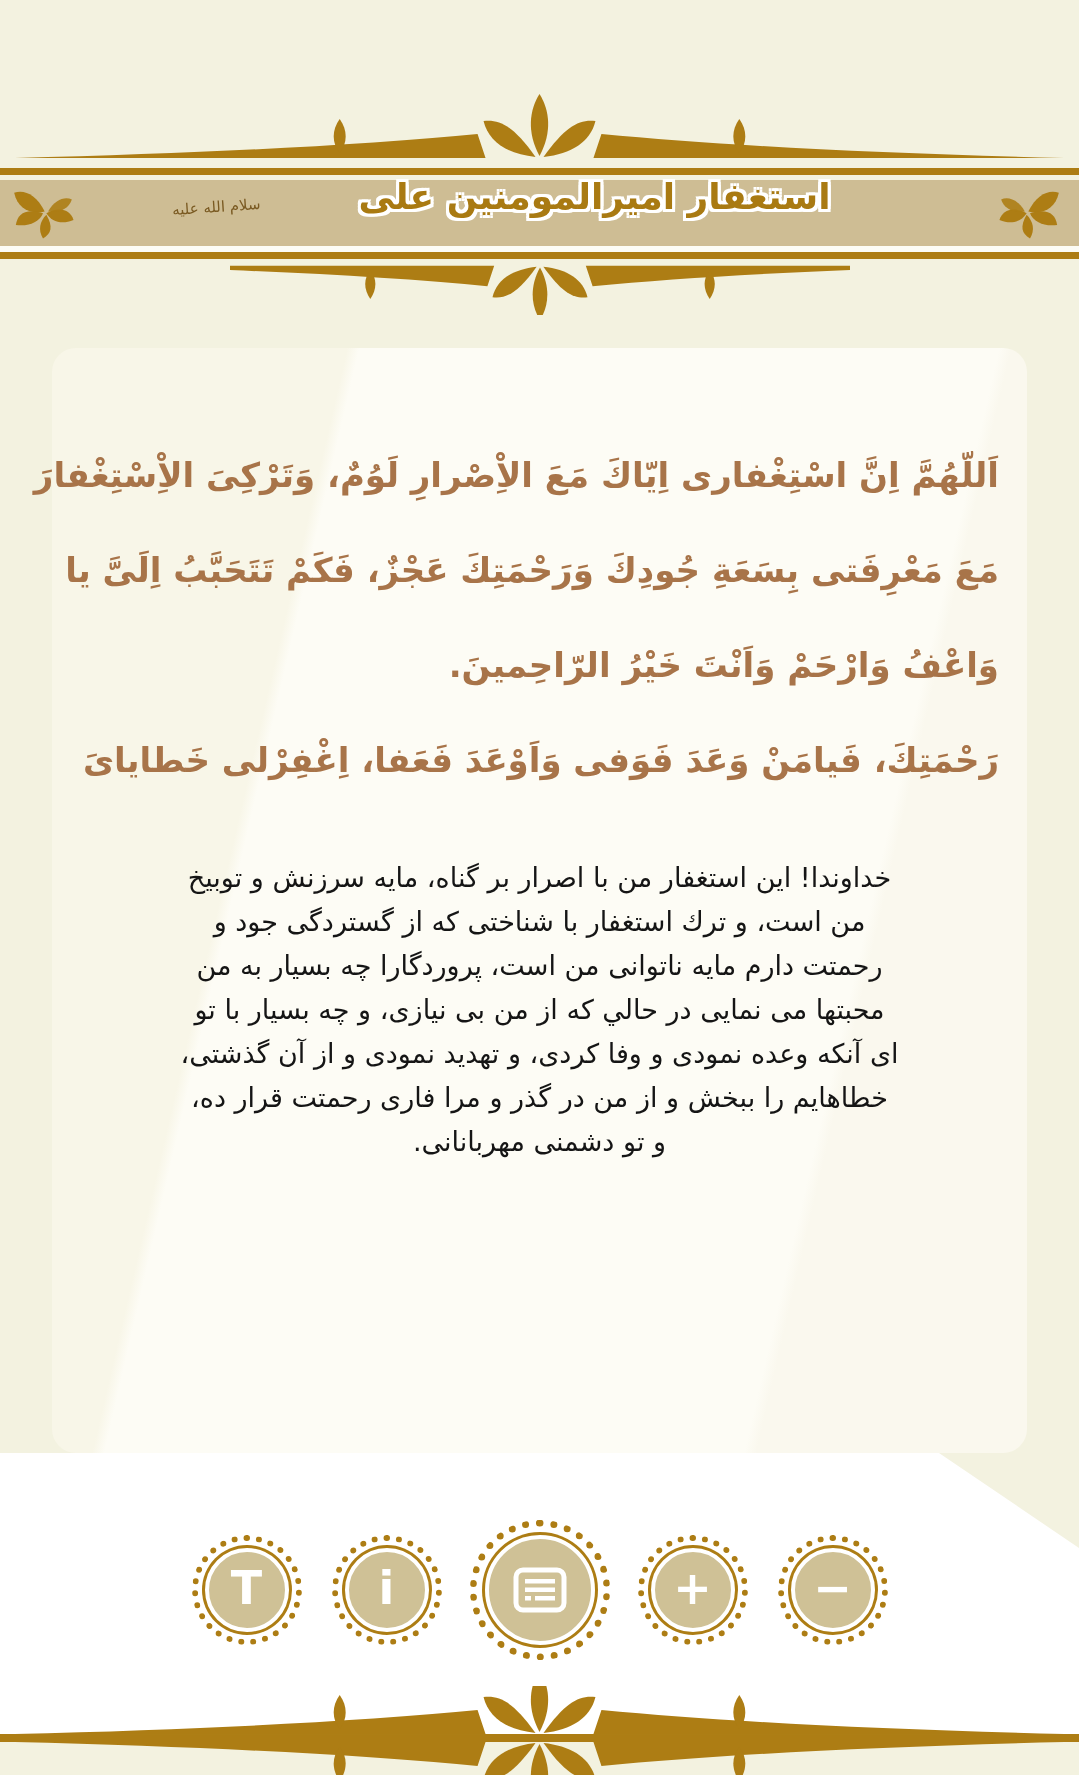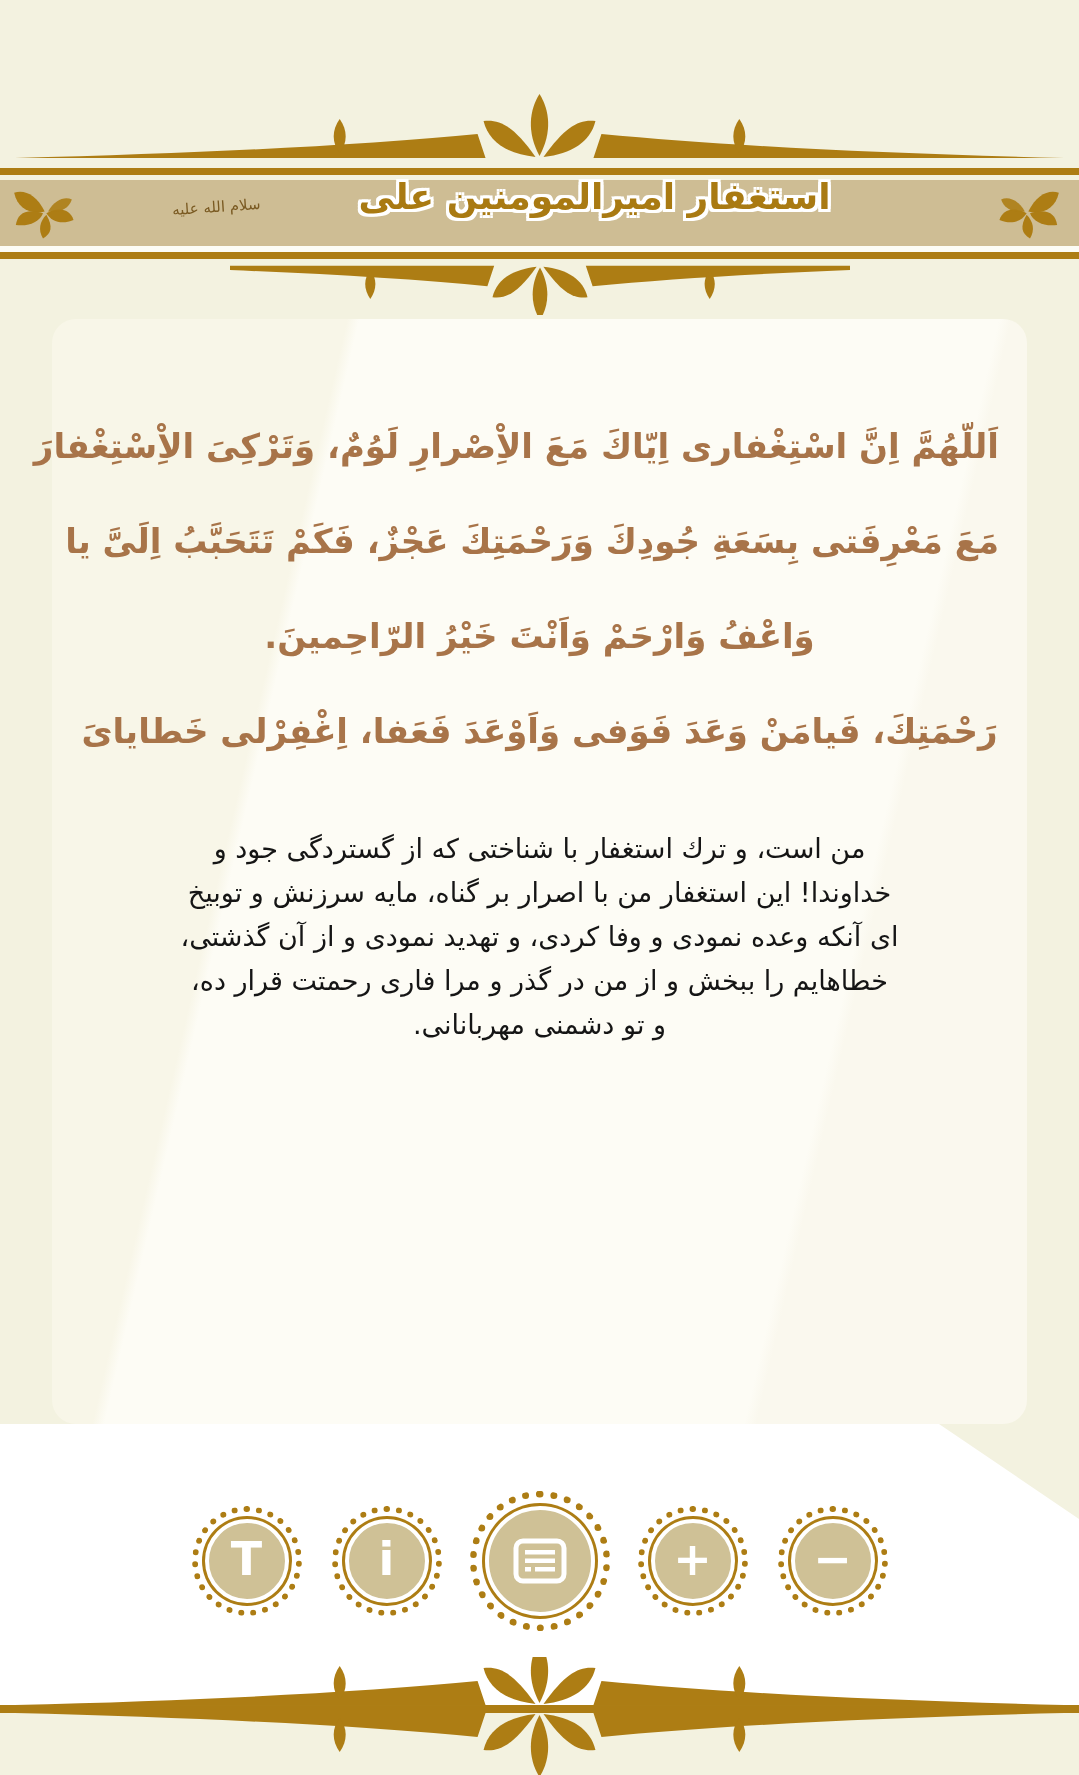--- a/index.html
+++ b/index.html
@@ -46,23 +46,23 @@
   }
   .below-band svg{transform:scaleY(-1);}
 
   
   .panel{
     margin:0 52px;height:1105px;border-radius:24px;
     background:linear-gradient(103deg,#f8f6e8 0%,#f8f6e8 24%,#fdfcf5 25%,#fdfcf5 77%,#faf8ee 78%);
   }
   .arabic{
     padding:80px 28px 0;
-    direction:rtl;text-align:center;
+    direction:rtl;
     color:#a87449;font-weight:bold;
-    font-size:34px;line-height:95px;
+    font-size:34px;line-height:95px;margin-top:29px;
   }
   .arabic div{white-space:nowrap;}
   .persian{
     margin-top:48px;padding:0 56px;
     direction:rtl;text-align:center;
     color:#151515;font-size:27px;line-height:44px;
   }
   .persian div{white-space:nowrap;}
 
   
@@ -167,22 +167,24 @@
   </div>
 
   <div class="panel">
     <div class="arabic">
       <div>اَللّهُمَّ اِنَّ اسْتِغْفارى اِيّاكَ مَعَ الاِْصْرارِ لَوُمٌ، وَتَرْكِىَ الاِْسْتِغْفارَ</div>
       <div>مَعَ مَعْرِفَتى بِسَعَةِ جُودِكَ وَرَحْمَتِكَ عَجْزٌ، فَكَمْ تَتَحَبَّبُ اِلَىَّ يا</div>
       <div>وَاعْفُ وَارْحَمْ وَاَنْتَ خَيْرُ الرّاحِمينَ.</div>
       <div>رَحْمَتِكَ، فَيامَنْ وَعَدَ فَوَفى وَاَوْعَدَ فَعَفا، اِغْفِرْلى خَطاياىَ</div>
     </div>
     <div class="persian">
+      <div>خداوندا!  این استغفار من با اصرار بر گناه، مایه سرزنش و توبیخ</div>
       <div>من است، و ترك استغفار با شناختی که  از گستردگی جود و</div>
-      <div>خداوندا!  این استغفار من با اصرار بر گناه، مایه سرزنش و توبیخ</div>
+      <div>رحمتت دارم مایه ناتوانی من است، پروردگارا چه بسیار به من</div>
+      <div>محبتها می نمایی در حالي که از من بی نیازی، و چه بسیار با تو</div>
       <div>ای آنکه وعده نمودی و وفا کردی، و تهدید نمودی و از آن گذشتی،</div>
       <div>خطاهایم را ببخش و از من در گذر و مرا فارى رحمتت قرار ده،</div>
       <div>و تو دشمنی مهربانانی.</div>
     </div>
   </div>
 
   <div class="bottom">
     <div class="toolbar">
 
       <div class="medal">

